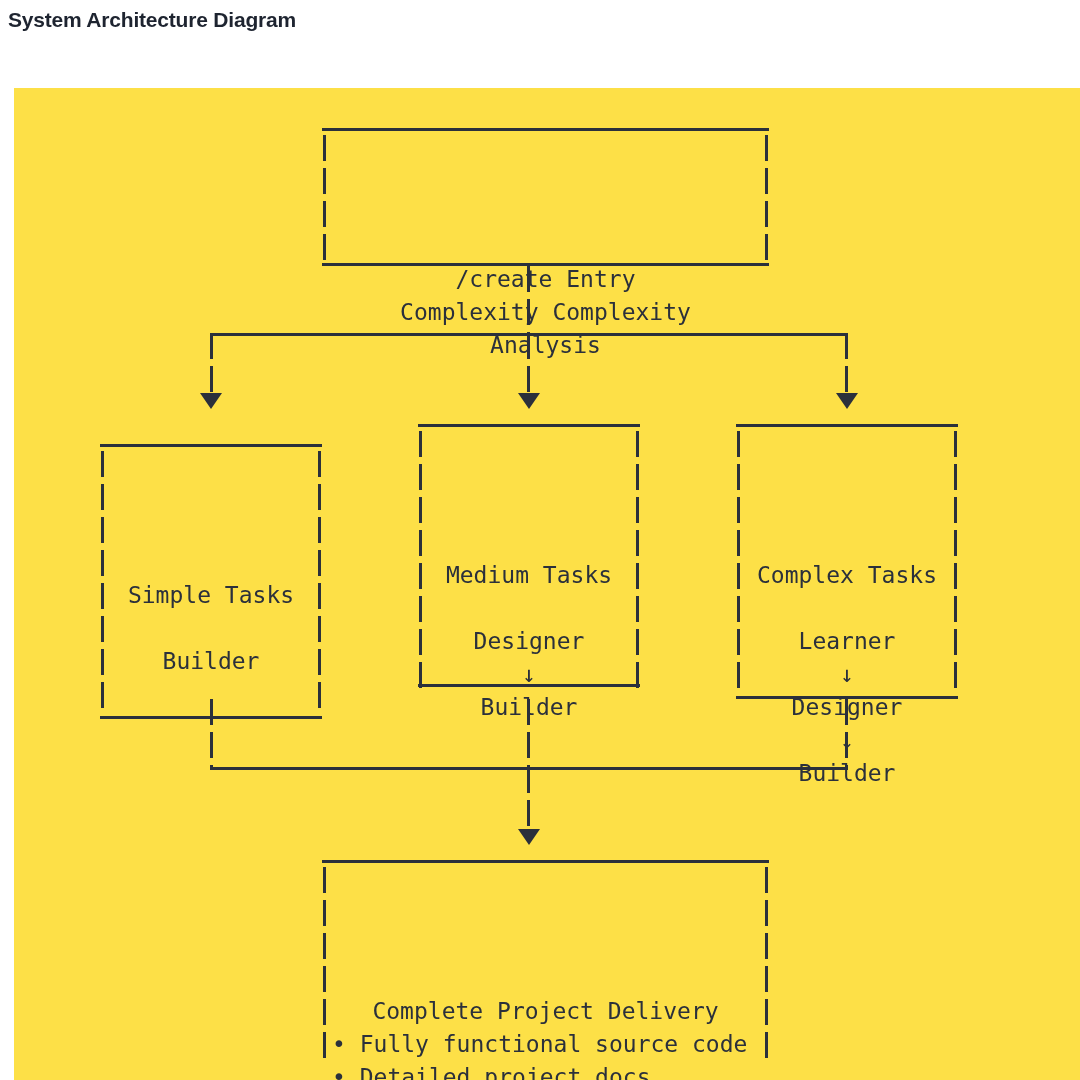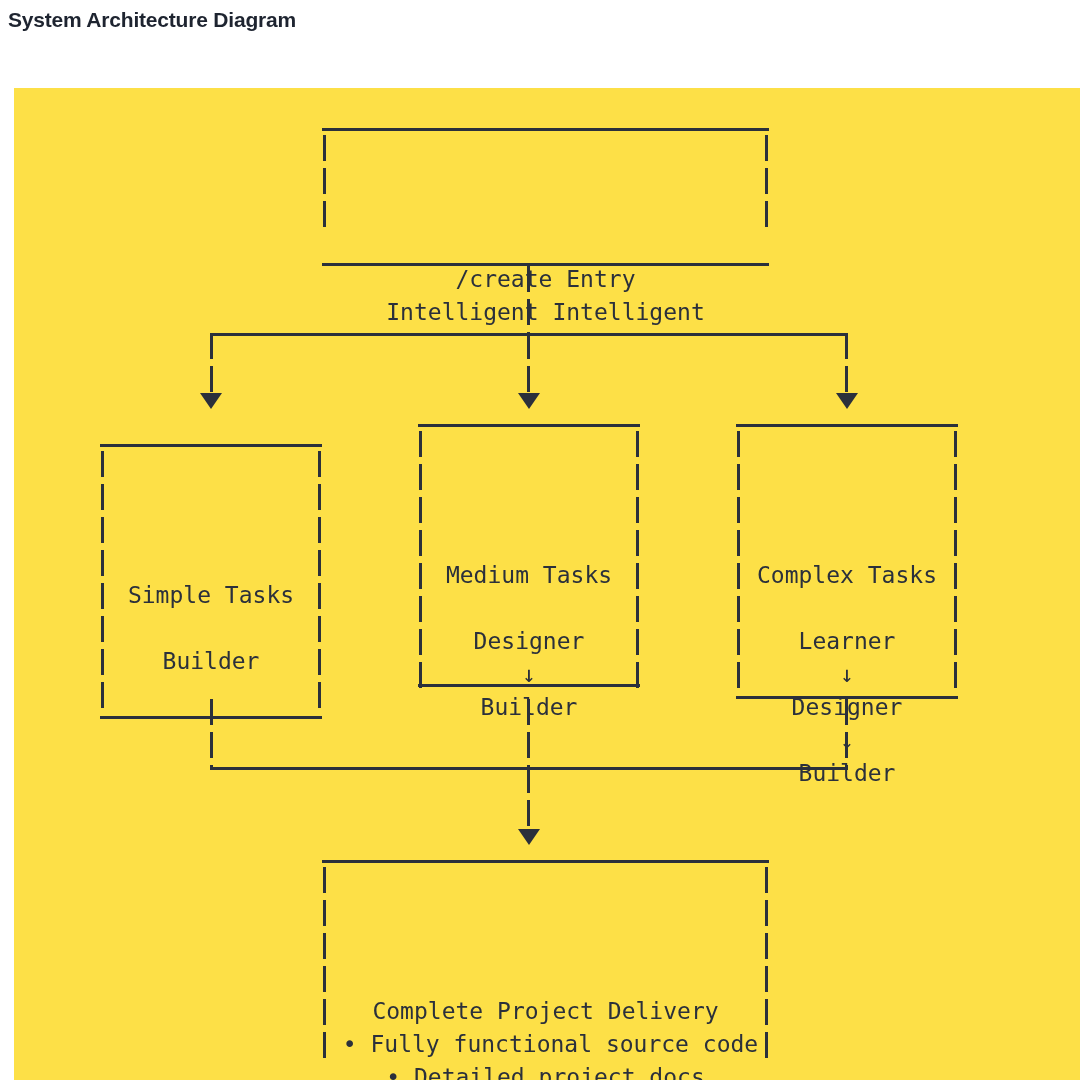--- a/index.html
+++ b/index.html
@@ -92,21 +92,21 @@
   }
   .row .pipe.left { left: 1px; }
   .row .pipe.right { right: 1px; }
 
   .row-text {
     display: block;
     padding: 0 10px;
     white-space: pre;
   }
   .row-text.left-align {
-    text-align: center;
+    text-align: left;
   }
   .row-text.overflow-right {
     padding-right: 0;
   }
 
   
   .v-stem {
     position: absolute;
     width: 3px;
     background: transparent;
@@ -145,21 +145,26 @@
       <div class="rule top"></div>
       <div class="box-body">
         <div class="row">
           <span class="pipe left"></span>
           <span class="pipe right"></span>
           <span class="row-text">/create Entry</span>
         </div>
         <div class="row">
           <span class="pipe left"></span>
           <span class="pipe right"></span>
-          <span class="row-text">Intelligent Intelligent</span>
+          <span class="row-text">Complexity Complexity</span>
+        </div>
+        <div class="row">
+          <span class="pipe left"></span>
+          <span class="pipe right"></span>
+          <span class="row-text">Analysis</span>
         </div>
         <div class="row" style="height:30px;">
           <span class="pipe left"></span>
           <span class="pipe right"></span>
         </div>
       </div>
       <div class="rule bottom"></div>
     </div>
 
     <div class="v-stem dashed" style="left:513px; top:178px; height:68px;"></div>

